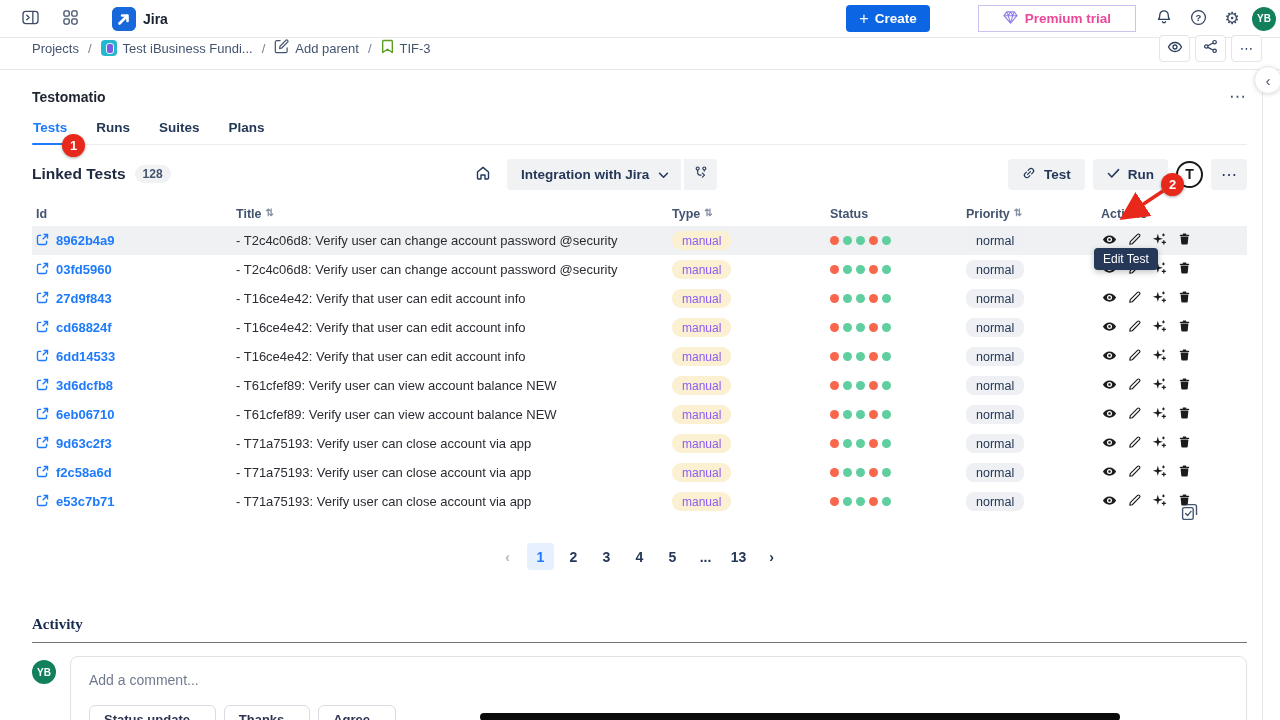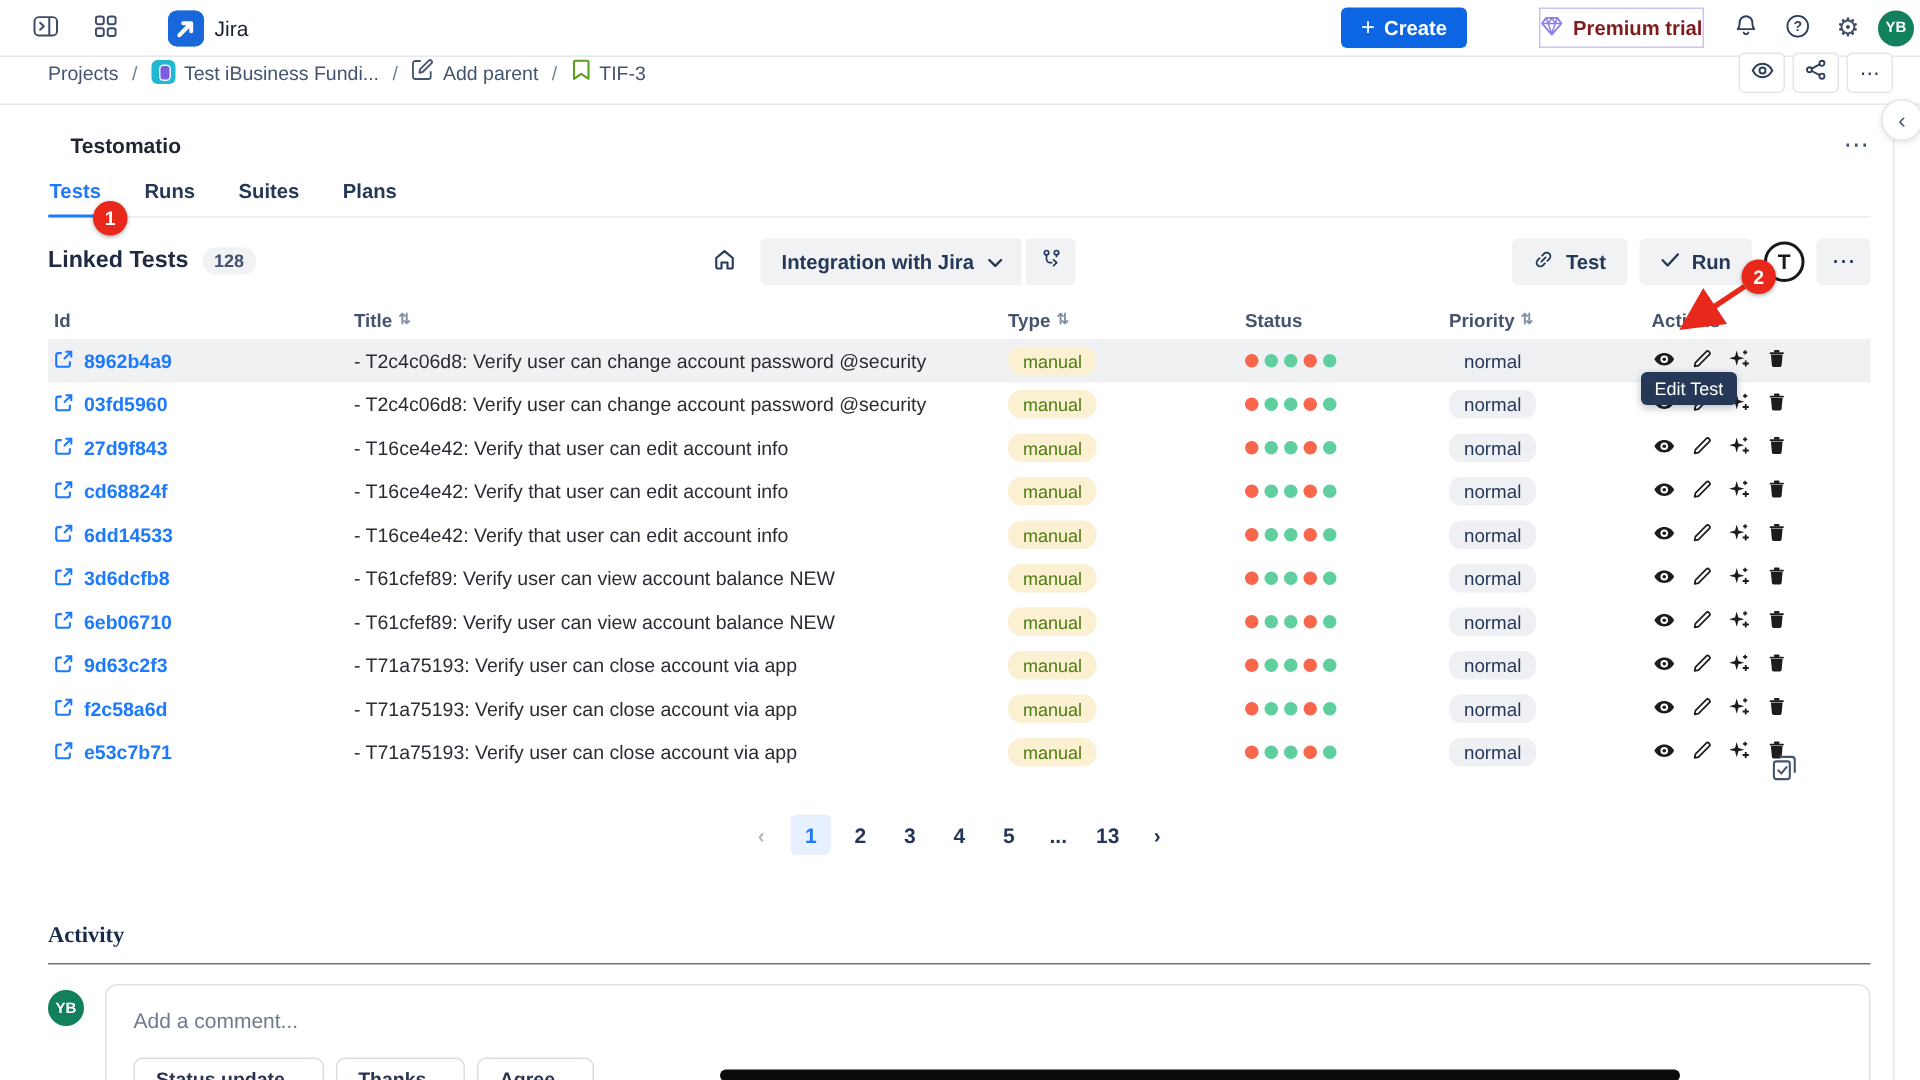--- a/index.html
+++ b/index.html
@@ -7,44 +7,44 @@
   body { font-family:"Liberation Sans", sans-serif; background:#fff; }
   .screen { position:relative; width:1280px; height:720px; overflow:hidden; background:#fff; }
   button { font-family:inherit; background:none; border:none; cursor:pointer; }
 
   
   .topnav { height:38px; display:flex; align-items:center; padding:0 14px 0 16px; border-bottom:1px solid #e6e8ec; }
   .nav-left { display:flex; align-items:center; gap:12px; width:300px; }
   .icon-btn { display:flex; align-items:center; justify-content:center; width:28px; height:28px; border-radius:4px; color:#3d4b66; }
   .jira-brand { display:flex; align-items:center; gap:7px; margin-left:16px; }
   .jira-logo { width:24px; height:24px; border-radius:6px; background:#1868db; display:flex; align-items:center; justify-content:center; }
-  .app-name { font-size:14px; font-weight:normal; color:#18212e; }
+  .app-name { font-size:14px; font-weight:bold; color:#18212e; }
   .searchbox { flex:1; max-width:572px; height:27px; border:1px solid #97a0af; border-radius:6px; display:flex; align-items:center; gap:8px; padding:0 10px; }
   .searchbox input { border:none; outline:none; flex:1; font-size:13.5px; color:#333; background:transparent; font-family:inherit; }
   .searchbox input::placeholder { color:#626f86; }
   .nav-right { margin-left:auto; display:flex; align-items:center; gap:6px; }
   .create-btn { display:flex; align-items:center; gap:6px; height:27px; padding:0 13px; background:#0c66e4; color:#fff; font-size:13.5px; font-weight:bold; border-radius:4px; margin-right:42px; }
   .create-plus { font-size:16px; font-weight:normal; line-height:1; }
-  .premium-pill { display:flex; align-items:center; gap:7px; height:27px; padding:0 0; border:1px solid #cfc0f2; border-radius:0; color:#7f1d1d; font-size:13.5px; font-weight:bold; margin-right:8px; background:#fff; }
+  .premium-pill { display:flex; align-items:center; gap:7px; height:27px; padding:0 24px; border:1px solid #cfc0f2; border-radius:0; color:#ec4899; font-size:13.5px; font-weight:bold; margin-right:8px; background:#fff; }
   .gear-glyph { font-size:17px; line-height:1; }
   .avatar { width:24px; height:24px; border-radius:50%; background:#12805c; color:#fff; font-size:10px; font-weight:bold; display:flex; align-items:center; justify-content:center; margin-right:-10px; }
 
   
   .crumb-row { height:32px; display:flex; align-items:center; padding:0 18px 11px 32px; border-bottom:1px solid #e6e8ec; }
   .crumbs { display:flex; align-items:center; gap:9px; font-size:13px; color:#44546f; }
   .crumb { display:flex; align-items:center; gap:6px; color:#44546f; }
   .crumb-sep { color:#758195; }
   .proj-ico { width:16px; height:16px; border-radius:4px; background:#22b8cf; position:relative; }
   .proj-ico::after { content:""; position:absolute; left:5px; top:3px; width:6px; height:9px; border-radius:3px; background:#7c5ce0; border:1px solid #eaf7ff; }
   .crumb-actions { margin-left:auto; display:flex; gap:5px; }
   .crumb-actions .act { width:31px; height:27px; border:1px solid #e3e5e9; border-radius:4px; display:flex; align-items:center; justify-content:center; color:#2c3e5d; background:#fff; }
 
   
   .content { position:relative; padding:16px 33px 0 32px; }
-  .panel-head { display:flex; align-items:center;margin-left:15px; }
+  .panel-head { display:flex; align-items:center; }
   .panel-title { font-size:14px; font-weight:bold; color:#1e2430; }
   .panel-more { margin-left:auto; color:#44546f; font-size:17px; letter-spacing:1px; }
   .tabs { display:flex; gap:27px; margin-top:13px; border-bottom:1px solid #ebecf0; }
   .tab { font-size:13.5px; font-weight:bold; color:#253858; padding:0 1px 9px; position:relative; }
   .tab.active { color:#1d7afc; }
   .tab.active::after { content:""; position:absolute; left:0; right:0; bottom:-1px; height:2.5px; background:#1d7afc; border-radius:2px; }
 
   .controls-row { position:relative; margin-top:13px; height:32px; display:flex; align-items:center; }
   .linked-wrap { display:flex; align-items:flex-start; gap:9px; }
   .linked-label { font-size:15.5px; font-weight:600; color:#202a43; }
@@ -62,21 +62,21 @@
   .ttable { position:relative; margin-top:12px; }
   .thead, .trow { display:grid; grid-template-columns:200px 436px 158px 136px 135px 1fr; align-items:center; }
   .thead { height:24px; font-size:12.5px; font-weight:bold; color:#44546f; }
   .th { display:flex; align-items:flex-start; gap:4px; padding-left:4px; }
   .sort-glyph { font-size:10px; color:#8590a2; }
   .trow { height:29px; font-size:13px; }
   .trow.hl { background:#f0f1f3; }
   .cell { padding-left:4px; }
   .id-cell { display:flex; align-items:center; gap:7px; color:#1d7afc; font-weight:bold; }
   .title-cell { color:#2b2b33; }
-  .type-badge { display:inline-block; background:#fcf0d3; color:#4d7c0f; border-radius:9px; padding:2.5px 10px; font-size:12px; }
+  .type-badge { display:inline-block; background:#fcf0d3; color:#8b5cf6; border-radius:9px; padding:2.5px 10px; font-size:12px; }
   .dots { display:flex; gap:4px; }
   .dot { width:9px; height:9px; border-radius:50%; }
   .dot.red { background:var(--status-red); }
   .dot.green { background:var(--status-green); }
   .prio-pill { display:inline-block; background:#eef0f3; color:#253858; border-radius:8px; padding:2.5px 10px; font-size:12.5px; }
   .actions-cell { display:flex; align-items:center; gap:8px; }
   .row-act { width:17px; height:18px; display:flex; align-items:center; justify-content:center; }
   .tooltip { position:absolute; left:1062px; top:46px; background:#253858; color:#fff; font-size:12px; padding:4px 9px; border-radius:4px; box-shadow:0 2px 6px rgba(0,0,0,.25); white-space:nowrap; z-index:5; }
 
   

